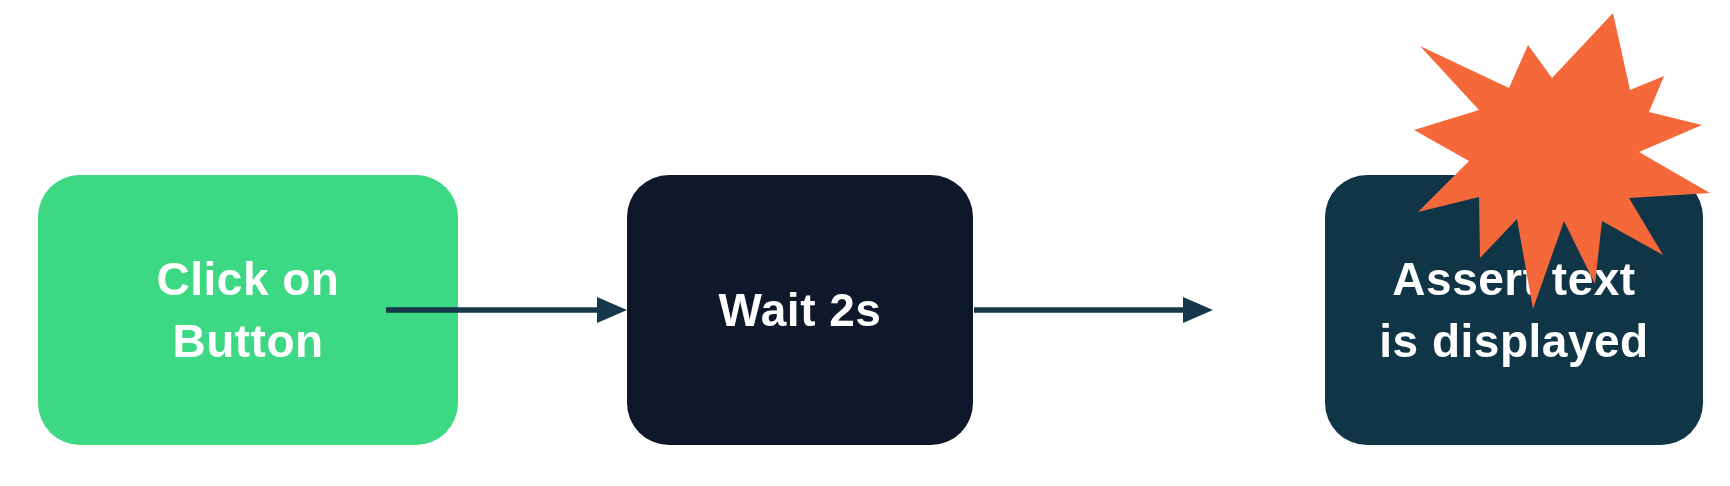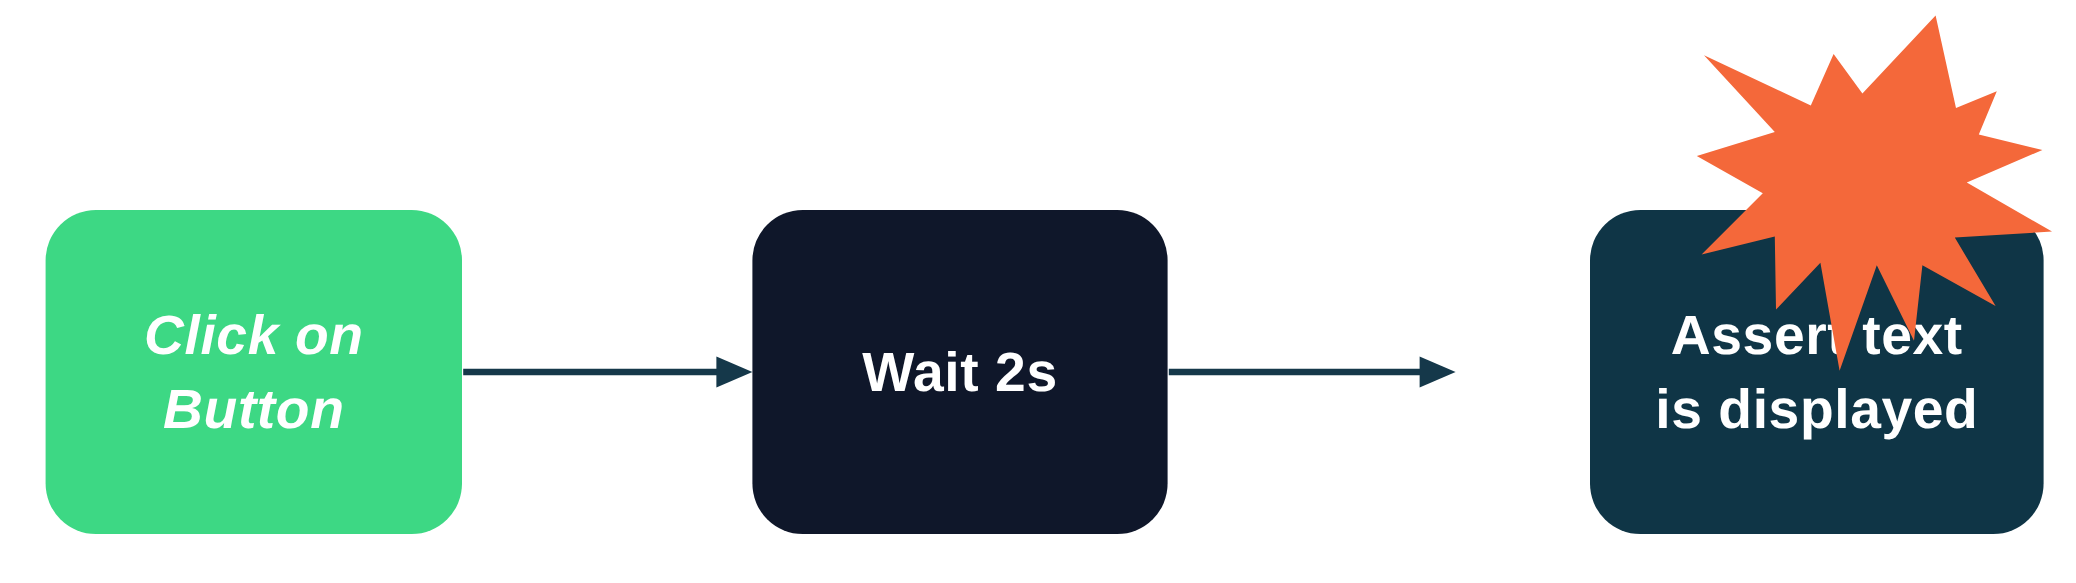--- a/index.html
+++ b/index.html
@@ -29,21 +29,21 @@
     box-sizing: border-box;
   }
   .node-label {
     white-space: pre-line;
     text-align: center;
     font-weight: bold;
     font-size: 46px;
     line-height: 62px;
     letter-spacing: 0.5px;
   }
-  .node-1 { left: 38px;   width: 347px; font-style: italic; }
+  .node-1 { left: 38px;   width: 420px; }
   .node-2 { left: 627px;  width: 346px; }
   .node-3 { left: 1280px; width: 378px; margin-left: 45px; }
   .overlay-svg {
     position: absolute;
     left: 0;
     top: 0;
     width: 1730px;
     height: 486px;
     pointer-events: none;
   }

